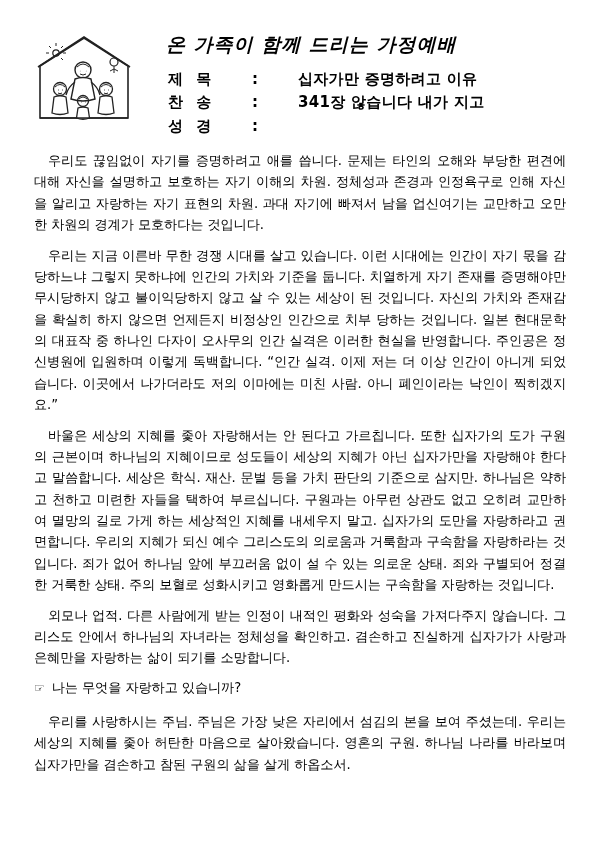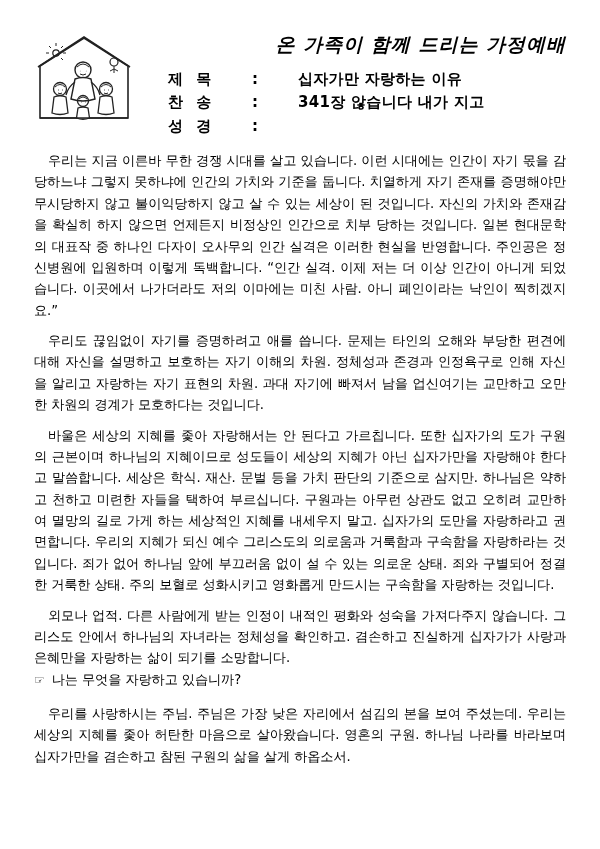--- a/index.html
+++ b/index.html
@@ -45,21 +45,20 @@
   }
   .doc-title {
     font-family: "DejaVu Sans", sans-serif;
     font-size: 19px;
     font-weight: bold;
     letter-spacing: 1px;
     font-style: italic;
     color: #000;
     margin: 4px 0 10px 18px;
     white-space: nowrap;
-    text-align: right;
   }
   .meta-list {
     margin-left: 20px;
   }
   .meta-row {
     display: flex;
     align-items: flex-end;
     font-size: 15px;
     font-weight: bold;
     line-height: 1.55;
@@ -90,21 +89,21 @@
     text-align: justify;
     text-justify: inter-character;
     text-indent: 14px;
     word-break: break-all;
     letter-spacing: -0.1px;
   }
   p.para + p.para {
     margin-top: 9px;
   }
   p.question {
-    margin: 0 0 0 0;
+    margin: 8px 0 0 0;
     font-size: 13.2px;
     line-height: 1.62;
     text-indent: 0;
     letter-spacing: -0.1px;
   }
   .pointer {
     font-size: 12px;
     margin-right: 3px;
   }
   p.closing {
@@ -159,38 +158,38 @@
       </svg>
     </div>
 
     <div class="header-text">
       <div class="doc-title">온 가족이 함께 드리는 가정예배</div>
 
       <div class="meta-list">
         <div class="meta-row">
           <span class="meta-label">제  목</span>
           <span class="meta-colon">:</span>
-          <span class="meta-value">십자가만 자랑하는 이유</span>
+          <span class="meta-value">십자가만 증명하려고 이유</span>
         </div>
         <div class="meta-row">
           <span class="meta-label">찬  송</span>
           <span class="meta-colon">:</span>
           <span class="meta-value">341장 않습니다 내가 지고</span>
         </div>
         <div class="meta-row">
           <span class="meta-label">성  경</span>
           <span class="meta-colon">:</span>
         </div>
       </div>
     </div>
   </div>
 
   <div class="body-text">
+    <p class="para">우리도 끊임없이 자기를 증명하려고 애를 씁니다. 문제는 타인의 오해와 부당한 편견에 대해 자신을 설명하고 보호하는 자기 이해의 차원. 정체성과 존경과 인정욕구로 인해 자신을 알리고 자랑하는 자기 표현의 차원. 과대 자기에 빠져서 남을 업신여기는 교만하고 오만한 차원의 경계가 모호하다는 것입니다.</p>
     <p class="para">우리는 지금 이른바 무한 경쟁 시대를 살고 있습니다. 이런 시대에는 인간이 자기 몫을 감당하느냐 그렇지 못하냐에 인간의 가치와 기준을 둡니다. 치열하게 자기 존재를 증명해야만 무시당하지 않고 불이익당하지 않고 살 수 있는 세상이 된 것입니다. 자신의 가치와 존재감을 확실히 하지 않으면 언제든지 비정상인 인간으로 치부 당하는 것입니다. 일본 현대문학의 대표작 중 하나인 다자이 오사무의 인간 실격은 이러한 현실을 반영합니다. 주인공은 정신병원에 입원하며 이렇게 독백합니다. “인간 실격. 이제 저는 더 이상 인간이 아니게 되었습니다. 이곳에서 나가더라도 저의 이마에는 미친 사람. 아니 폐인이라는 낙인이 찍히겠지요.”</p>
-    <p class="para">우리도 끊임없이 자기를 증명하려고 애를 씁니다. 문제는 타인의 오해와 부당한 편견에 대해 자신을 설명하고 보호하는 자기 이해의 차원. 정체성과 존경과 인정욕구로 인해 자신을 알리고 자랑하는 자기 표현의 차원. 과대 자기에 빠져서 남을 업신여기는 교만하고 오만한 차원의 경계가 모호하다는 것입니다.</p>
     <p class="para">바울은 세상의 지혜를 좇아 자랑해서는 안 된다고 가르칩니다. 또한 십자가의 도가 구원의 근본이며 하나님의 지혜이므로 성도들이 세상의 지혜가 아닌 십자가만을 자랑해야 한다고 말씀합니다. 세상은 학식. 재산. 문벌 등을 가치 판단의 기준으로 삼지만. 하나님은 약하고 천하고 미련한 자들을 택하여 부르십니다. 구원과는 아무런 상관도 없고 오히려 교만하여 멸망의 길로 가게 하는 세상적인 지혜를 내세우지 말고. 십자가의 도만을 자랑하라고 권면합니다. 우리의 지혜가 되신 예수 그리스도의 의로움과 거룩함과 구속함을 자랑하라는 것입니다. 죄가 없어 하나님 앞에 부끄러움 없이 설 수 있는 의로운 상태. 죄와 구별되어 정결한 거룩한 상태. 주의 보혈로 성화시키고 영화롭게 만드시는 구속함을 자랑하는 것입니다.</p>
     <p class="para">외모나 업적. 다른 사람에게 받는 인정이 내적인 평화와 성숙을 가져다주지 않습니다. 그리스도 안에서 하나님의 자녀라는 정체성을 확인하고. 겸손하고 진실하게 십자가가 사랑과 은혜만을 자랑하는 삶이 되기를 소망합니다.</p>
 
     <p class="question">
       <span class="pointer">☞</span>
       <span>나는 무엇을 자랑하고 있습니까?</span>
     </p>
 
     <p class="para closing">우리를 사랑하시는 주님. 주님은 가장 낮은 자리에서 섬김의 본을 보여 주셨는데. 우리는 세상의 지혜를 좇아 허탄한 마음으로 살아왔습니다. 영혼의 구원. 하나님 나라를 바라보며 십자가만을 겸손하고 참된 구원의 삶을 살게 하옵소서.</p>
   </div>

